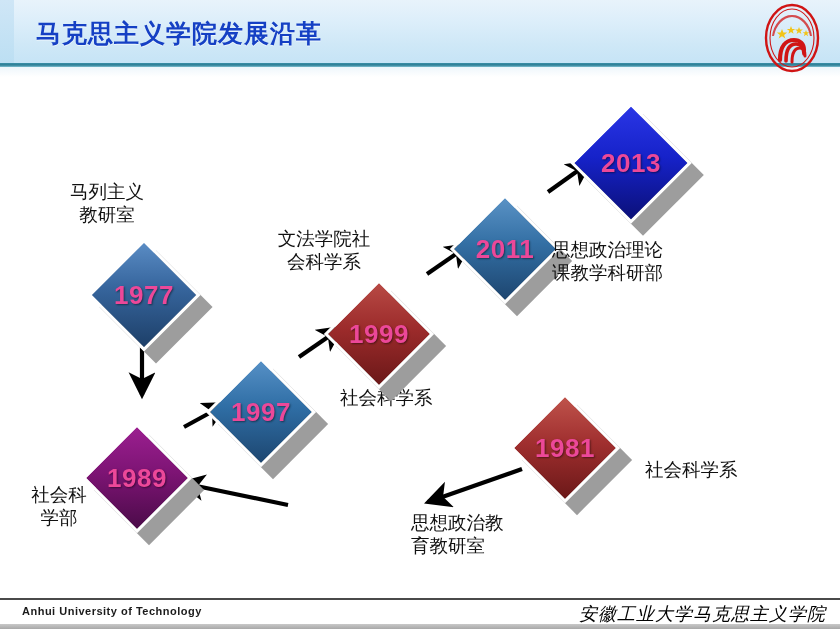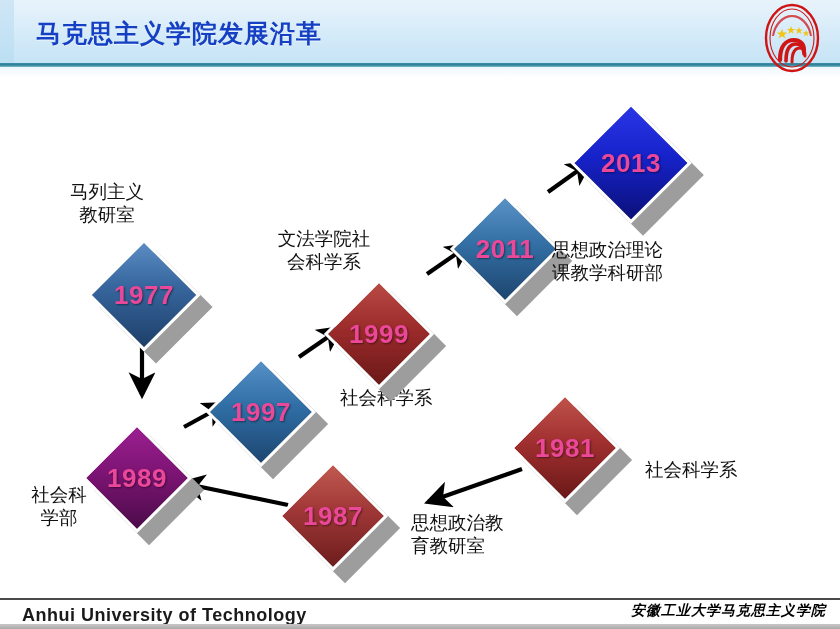--- a/index.html
+++ b/index.html
@@ -84,32 +84,32 @@
     position: absolute;
     left: 0; top: 624px;
     width: 840px;
     height: 5px;
     background: linear-gradient(180deg, #c9c9c9 0%, #a8a8a8 100%);
   }
   #footer-left {
     position: absolute;
     left: 22px;
     top: 605px;
-    font-size: 18px;
+    font-size: 11px;
     font-weight: bold;
     color: #1a1a1a;
     white-space: nowrap;
     letter-spacing: 0.5px;
   }
   #footer-right {
     position: absolute;
     right: 14px;
     top: 602px;
-    font-size: 14px;
-    font-weight: bold;
+    font-size: 18px;
+    font-weight: normal;
     font-style: italic;
     font-family: "Liberation Serif", serif;
     color: #000000;
     white-space: nowrap;
     letter-spacing: 1px;
     margin-left: 40px;
   }
 
   
   #diagram {
@@ -276,25 +276,20 @@
     </div>
     <div class="caption" style="left:552px; top:162px;">思想政治理论
 课教学科研部</div>
 
     <div class="node" style="left:588px; top:43px; width:86px; height:86px;">
       <div class="shadow"></div>
       <div class="face" style="background:linear-gradient(135deg,#2a36e6 0%,#1622c9 45%,#0b1078 100%);"></div>
       <div class="year">2013</div>
     </div>
 
-    <div class="node" style="left:294px; top:400px; width:78px; height:78px;">
-      <div class="shadow"></div>
-      <div class="face" style="background:linear-gradient(135deg,#c05a50 0%,#a03737 45%,#6d1d1d 100%);"></div>
-      <div class="year">1987</div>
-    </div>
     <div class="caption" style="left:411px; top:435px;">思想政治教
 育教研室</div>
 
     <div class="node" style="left:526px; top:332px; width:78px; height:78px;">
       <div class="shadow"></div>
       <div class="face" style="background:linear-gradient(135deg,#bf534b 0%,#a02f2f 45%,#6b1818 100%);"></div>
       <div class="year">1981</div>
     </div>
     <div class="caption" style="left:645px; top:382px;">社会科学系</div>
 

